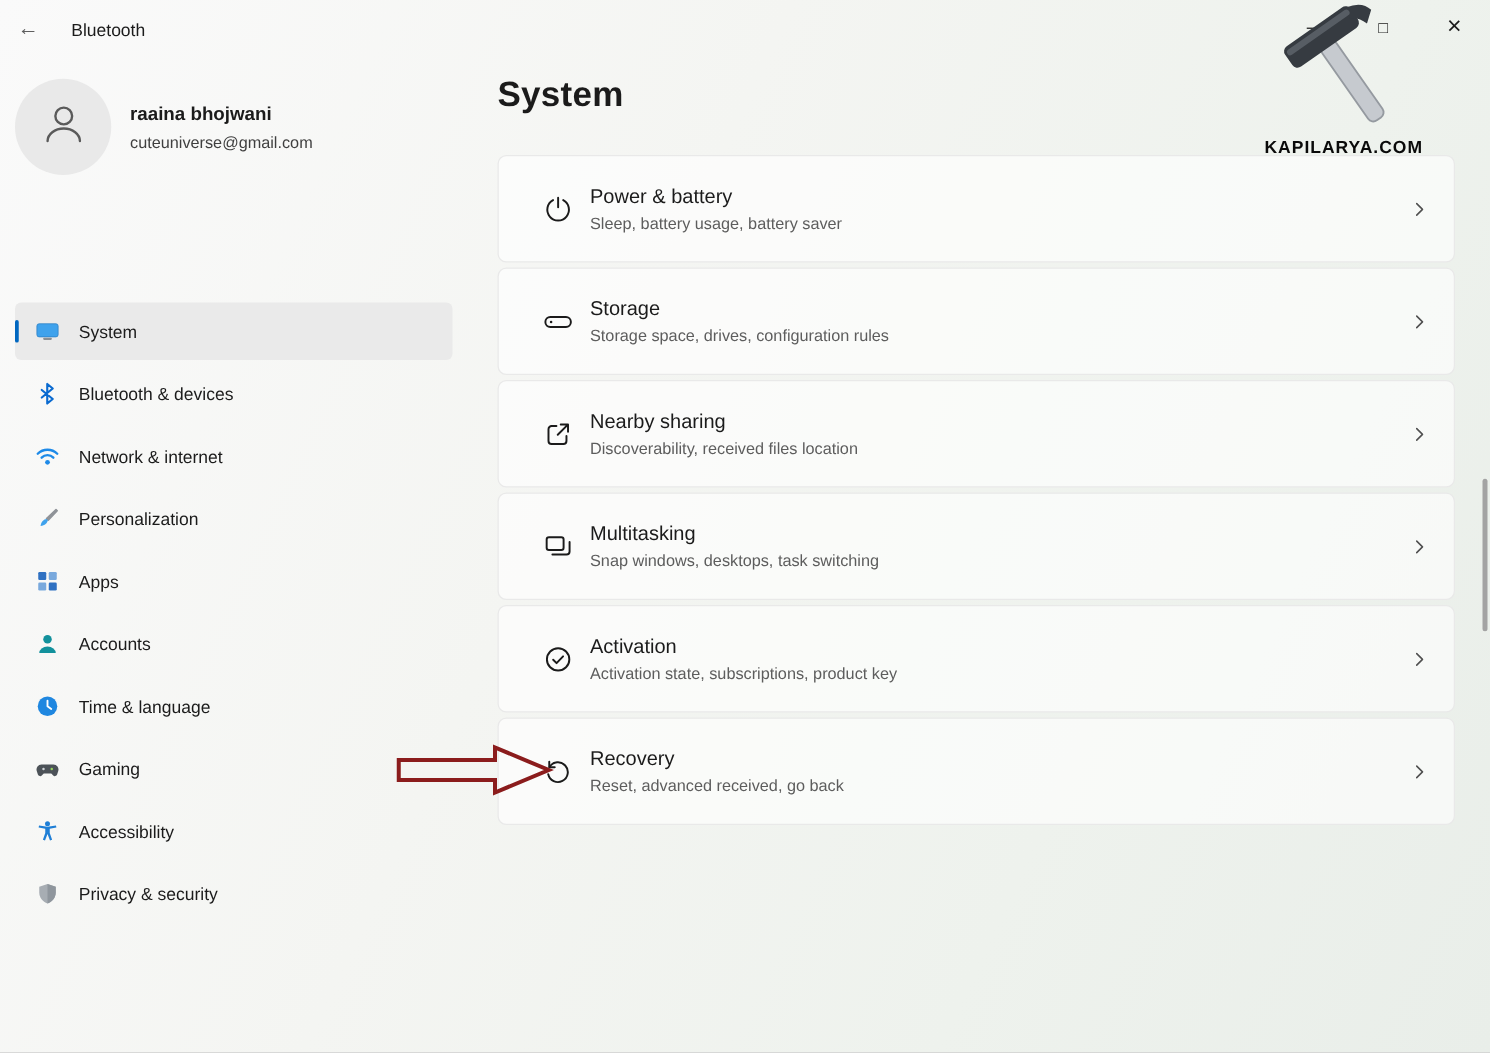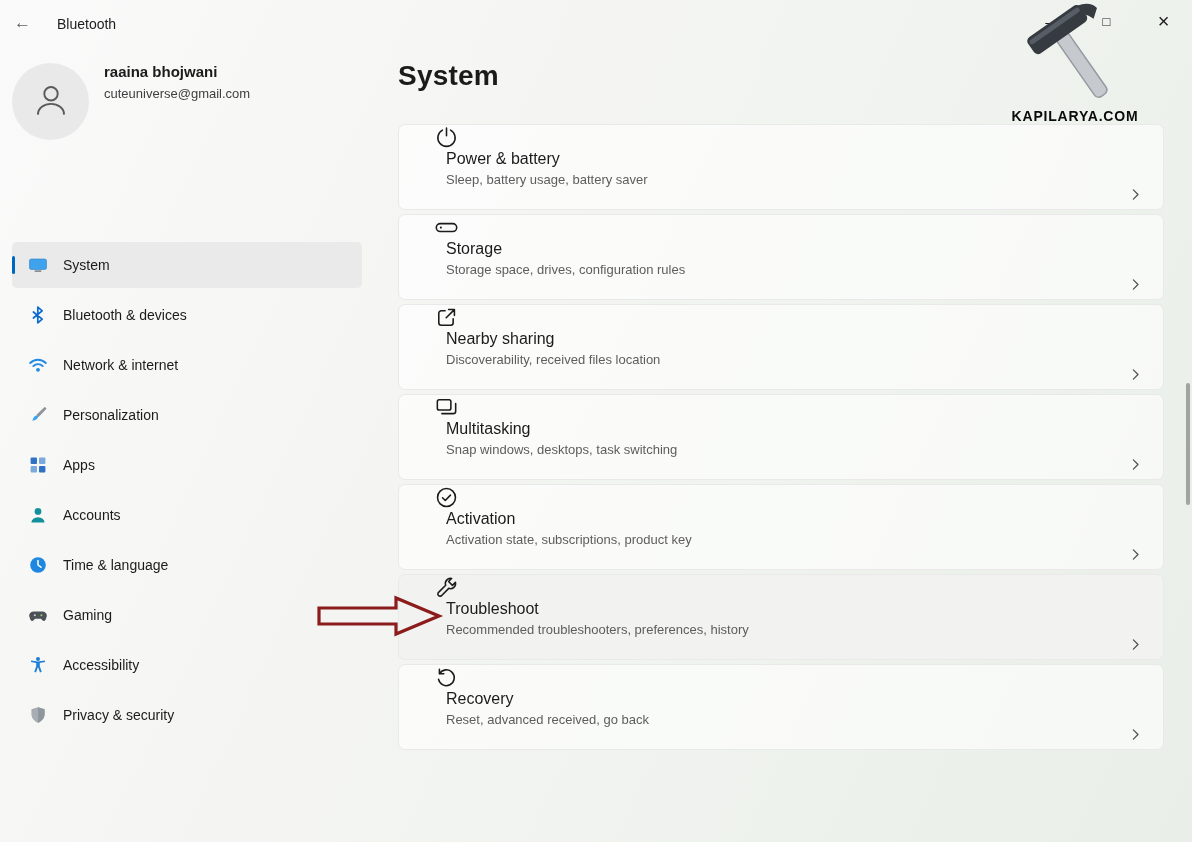--- a/index.html
+++ b/index.html
@@ -9,21 +9,21 @@
     background:linear-gradient(115deg,#fafafa 0%,#f4f5f2 40%,#eef2ed 72%,#e9eee9 100%);
   }
   
   .back{position:absolute;left:14px;top:13px;font-size:17px;color:#5f5f5f;cursor:pointer;}
   .app-title{position:absolute;left:57px;top:16px;font-size:14px;}
   .win-controls{position:absolute;right:0;top:0;display:flex;}
   .wc{width:57px;height:42px;display:flex;align-items:center;justify-content:center;font-size:15px;cursor:pointer;}
   .wc.max{font-size:13px;}
   .wc.close{font-size:20px;}
   
-  .profile{position:absolute;left:12px;top:63px;display:flex;gap:15px;}
+  .profile{position:absolute;left:12px;top:63px;display:flex;align-items:center;gap:15px;}
   .avatar{width:77px;height:77px;border-radius:50%;background:#e9e9e9;display:flex;align-items:center;justify-content:center;}
   .uname{font-size:15px;font-weight:700;}
   .uemail{font-size:13px;color:#3f3f3f;margin-top:6px;}
   
   .searchbox{position:absolute;left:12px;top:176px;width:349px;height:32px;background:#ffffff;
     border:1px solid #ececec;border-bottom:1.6px solid #848484;border-radius:5px;box-sizing:border-box;}
   .searchbox input{position:absolute;left:16px;top:1px;width:300px;height:28px;border:none;outline:none;
     background:transparent;font-size:14.5px;color:#1b1b1b;font-family:inherit;padding:0;}
   .searchbox input::placeholder{color:#5f5f5f;opacity:1;}
   .caret{position:absolute;left:12px;top:6px;width:1.4px;height:19px;background:#1b1b1b;}
@@ -34,21 +34,21 @@
     padding-left:16px;gap:15px;font-size:14px;cursor:pointer;}
   .nav-item.selected{background:#eaeaea;}
   .accent{position:absolute;left:0;top:14px;width:3px;height:18px;border-radius:2px;background:var(--accent,#0067C0);}
   .nav-icon{width:20px;height:20px;display:flex;}
   .nav-label{color:#1b1b1b;}
   
   .content{position:absolute;left:398px;top:56px;width:766px;}
   .content h1{margin:0;font-size:28px;font-weight:600;letter-spacing:.2px;line-height:40px;}
   #card-list{margin-top:28px;}
   .card{height:86px;margin-bottom:4px;background:rgba(255,255,255,.62);border:1px solid #e9e9e9;border-radius:7px;
-    display:flex;align-items:flex-start;padding:0 20px 0 34px;box-sizing:border-box;cursor:pointer;flex-direction:column;}
+    display:flex;align-items:center;padding:0 20px 0 34px;box-sizing:border-box;cursor:pointer;}
   .card.highlighted{background:#f2f2f0;}
   .card-icon{width:26px;display:flex;justify-content:center;}
   .card-text{margin-left:13px;display:flex;flex-direction:column;gap:4px;}
   .card-title{font-size:16px;}
   .card-sub{font-size:13px;color:#5d5d5d;}
   .card-chevron{margin-left:auto;display:flex;}
   
   .watermark{position:absolute;left:995px;top:0px;width:160px;text-align:center;}
   .watermark-text{font-size:14px;font-weight:600;letter-spacing:.8px;color:#0a0a0a;margin-top:-8px;}
   
@@ -276,36 +276,20 @@
           <div class="card-text">
             <span class="card-title">Activation</span>
             <span class="card-sub">Activation state, subscriptions, product key</span>
           </div>
           <span class="card-chevron">
             <svg viewBox="0 0 24 24" width="15" height="15">
               <path d="M8.6 4.6 l7.4 7.4 -7.4 7.4" fill="none" stroke="#505050" stroke-width="2" stroke-linecap="round" stroke-linejoin="round"></path>
             </svg>
           </span>
         </div>
-        <div class="card highlighted">
-          <span class="card-icon">
-            <svg viewBox="0 0 24 24" width="25" height="25">
-              <path d="M20.6 7.1 a4.9 4.9 0 0 1 -6.4 5.7 l-6.6 6.6 a2.15 2.15 0 1 1 -3 -3 l6.6 -6.6 a4.9 4.9 0 0 1 5.7 -6.4 L14 6.3 l3.7 3.7 2.9 -2.9 z" fill="none" stroke="#1b1b1b" stroke-width="1.5" stroke-linejoin="round"></path>
-            </svg>
-          </span>
-          <div class="card-text">
-            <span class="card-title">Troubleshoot</span>
-            <span class="card-sub">Recommended troubleshooters, preferences, history</span>
-          </div>
-          <span class="card-chevron">
-            <svg viewBox="0 0 24 24" width="15" height="15">
-              <path d="M8.6 4.6 l7.4 7.4 -7.4 7.4" fill="none" stroke="#505050" stroke-width="2" stroke-linecap="round" stroke-linejoin="round"></path>
-            </svg>
-          </span>
-        </div>
         <div class="card">
           <span class="card-icon">
             <svg viewBox="0 0 24 24" width="25" height="25">
               <path d="M5.4 8.2 a7.6 7.6 0 1 1 -1 5.6" fill="none" stroke="#1b1b1b" stroke-width="1.5" stroke-linecap="round"></path>
               <path d="M5.2 4.2 v4.2 h4.2" fill="none" stroke="#1b1b1b" stroke-width="1.5" stroke-linecap="round" stroke-linejoin="round"></path>
             </svg>
           </span>
           <div class="card-text">
             <span class="card-title">Recovery</span>
             <span class="card-sub">Reset, advanced received, go back</span>

